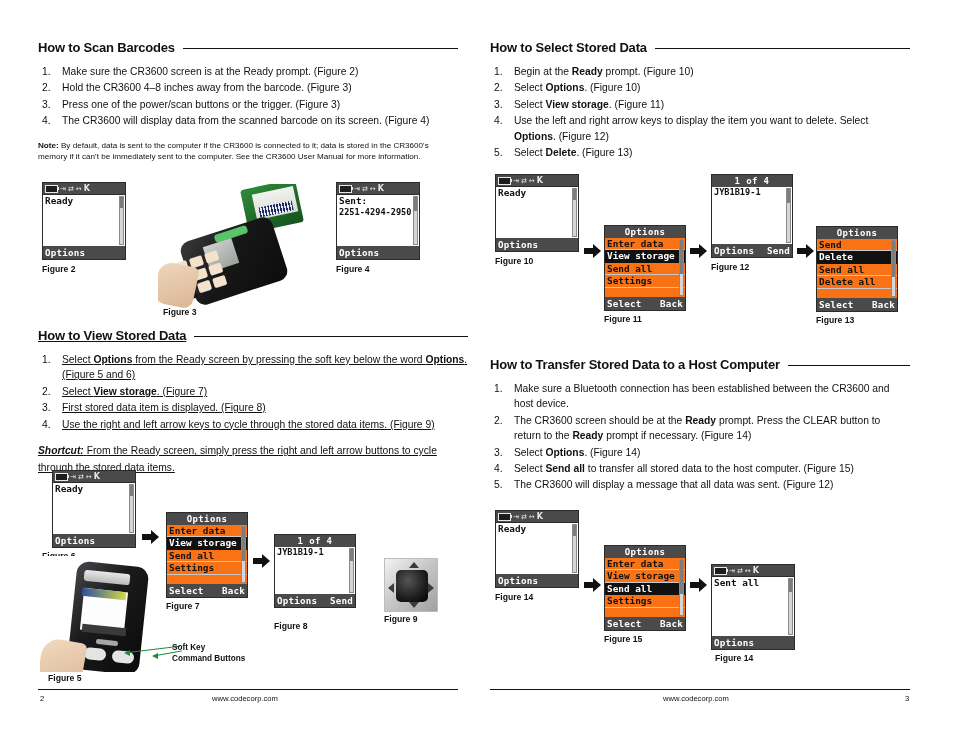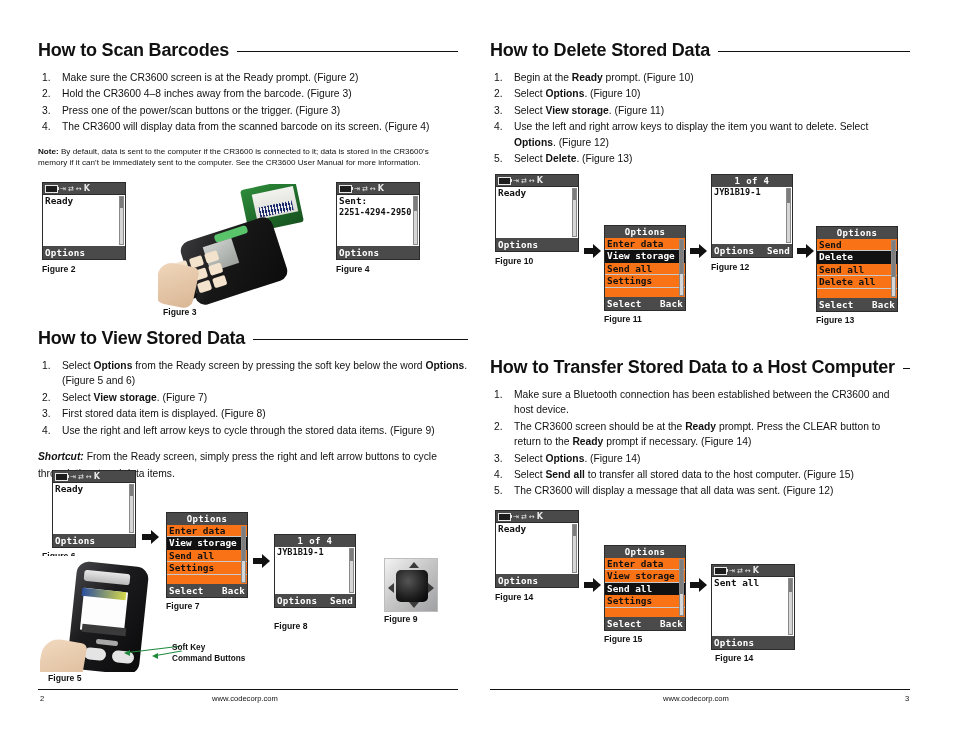--- a/index.html
+++ b/index.html
@@ -6,21 +6,21 @@
   body{
     width:954px;height:738px;background:#ffffff;
     font-family:"Liberation Sans", sans-serif;
     color:#111;overflow:hidden;position:relative;
   }
   .page{position:absolute;top:0;left:0;width:954px;height:738px;}
 
   
   .sec-head{display:flex;align-items:center;gap:8px;}
   .sec-head .title{
-    font-size:18px;font-weight:bold;letter-spacing:-0.2px;white-space:nowrap;
+    font-size:13px;font-weight:bold;letter-spacing:-0.2px;white-space:nowrap;
   }
   .sec-head .rule{flex:1;height:0;border-top:1.6px solid #111;margin-top:2px;}
 
   
   ol.steps{margin:9px 0 0 0;padding:0;list-style:none;}
   ol.steps li{
     font-size:10.3px;line-height:15.4px;
     padding-left:24px;position:relative;margin-bottom:1px;
   }
   ol.steps li .num{position:absolute;left:4px;top:0;width:18px;}
@@ -236,21 +236,21 @@
           <i style="height:30%;"></i>
         </div>
     </div>
     <div class="softbar">
       <span>Options</span>
       <span></span>
     </div>
   </div>
   <div class="cap" style="left:336px;top:264px;">Figure 4</div>
 
-  <div style="position:absolute;left:38px;top:328px;width:430px;">
+  <div style="position:absolute;left:38px;top:328px;width:430px;text-decoration:underline;">
     <div class="sec-head">
       <span class="title">How to View Stored Data</span>
       <span class="rule"></span>
     </div>
     <ol class="steps">
       <li><span class="num">1.</span><span>Select <b>Options</b> from the Ready screen by pressing the soft key below the word <b>Options</b>. (Figure 5 and 6)</span></li>
       <li><span class="num">2.</span><span>Select <b>View storage</b>. (Figure 7)</span></li>
       <li><span class="num">3.</span><span>First stored data item is displayed. (Figure 8)</span></li>
       <li><span class="num">4.</span><span>Use the right and left arrow keys to cycle through the stored data items.  (Figure 9)</span></li>
     </ol>
@@ -348,21 +348,21 @@
 
   <div class="callout-line" style="left:128px;top:652px;width:52px;transform:rotate(-7deg);"></div>
   <div class="callout-head" style="left:124px;top:650px;"></div>
   <div class="callout-line" style="left:156px;top:655px;width:26px;transform:rotate(-10deg);"></div>
   <div class="callout-head" style="left:152px;top:653px;"></div>
   <div class="callout-txt" style="left:172px;top:642px;">Soft Key</div>
   <div class="callout-txt" style="left:172px;top:653px;">Command Buttons</div>
 
   <div style="position:absolute;left:490px;top:40px;width:420px;">
     <div class="sec-head">
-      <span class="title">How to Delete Stored Data</span>
+      <span class="title">How to Select Stored Data</span>
       <span class="rule"></span>
     </div>
     <ol class="steps">
       <li><span class="num">1.</span><span>Begin at the <b>Ready</b> prompt. (Figure 10)</span></li>
       <li><span class="num">2.</span><span>Select <b>Options</b>. (Figure 10)</span></li>
       <li><span class="num">3.</span><span>Select <b>View storage</b>. (Figure 11)</span></li>
       <li><span class="num">4.</span><span>Use the left and right arrow keys to display the item you want to delete.  Select <b>Options</b>. (Figure 12)</span></li>
       <li><span class="num">5.</span><span>Select <b>Delete</b>. (Figure 13)</span></li>
     </ol>
   </div>

